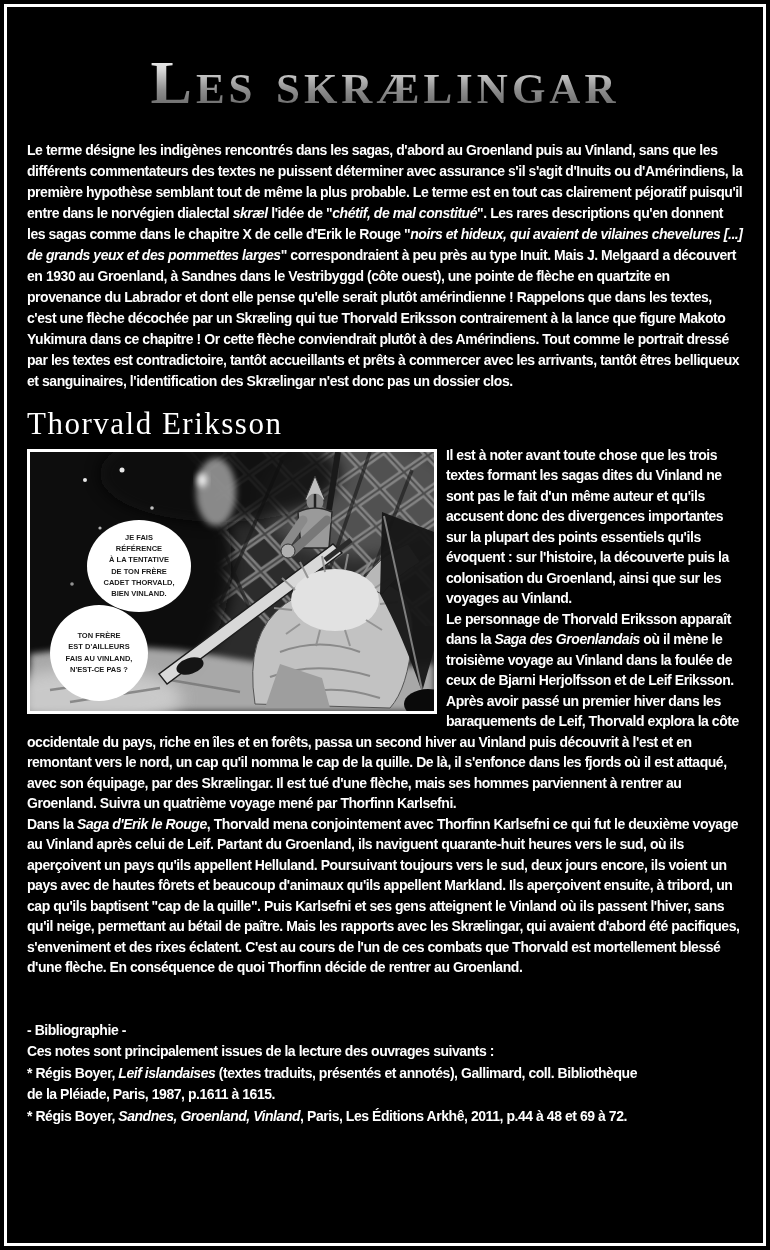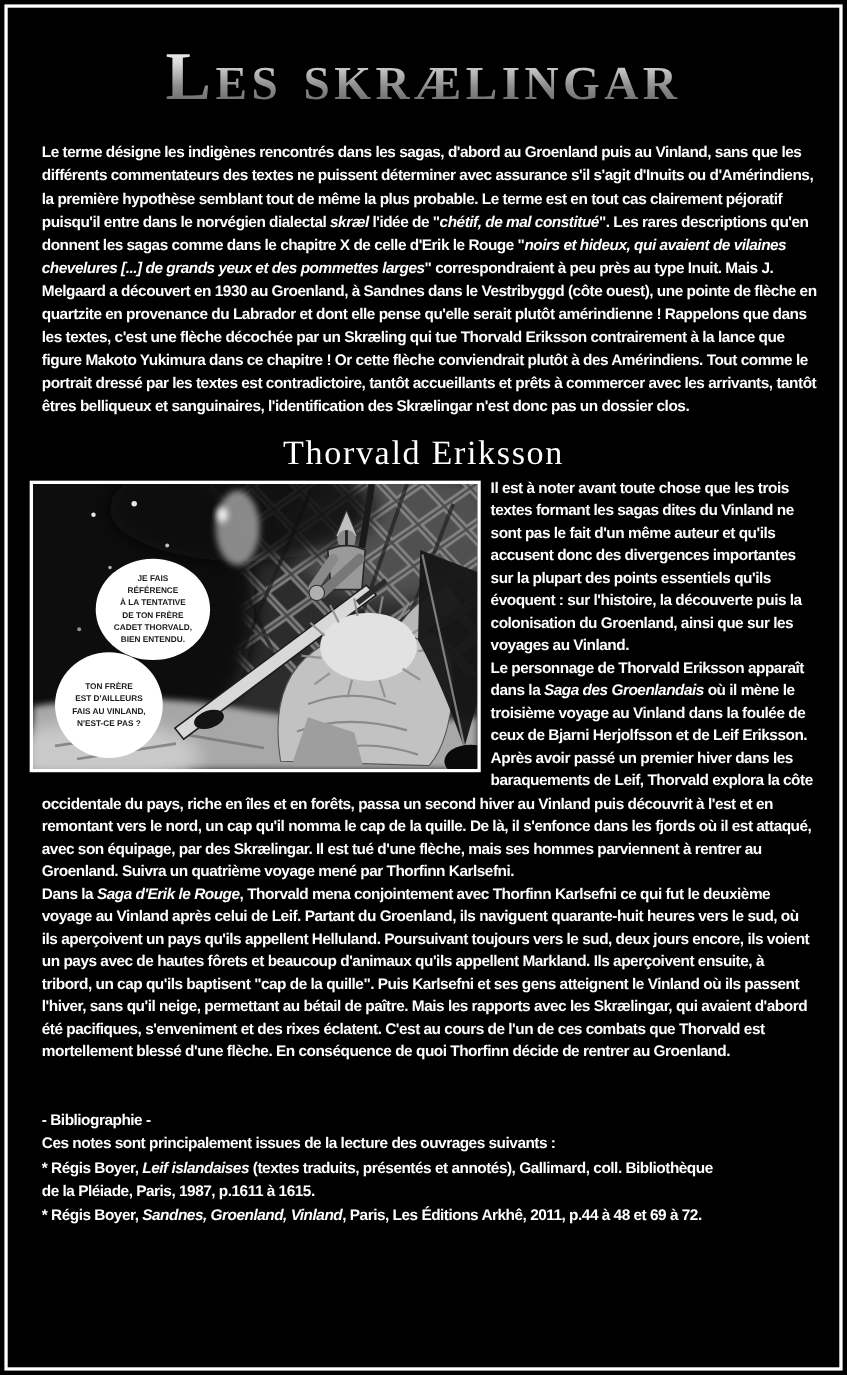--- a/index.html
+++ b/index.html
@@ -1,35 +1,35 @@
 <!DOCTYPE html>
 <html><head>
 <meta charset="utf-8">
 <style>
   html,body{margin:0;padding:0;background:#000;}
   .page{position:relative;width:770px;height:1250px;background:#000;color:#fff;
         font-family:"Liberation Sans",sans-serif;overflow:hidden;}
   .frame{position:absolute;top:4px;left:4px;right:4px;bottom:4px;border:3px solid #fff;pointer-events:none;}
-  .content{position:absolute;top:0;left:0;right:0;bottom:0;padding:4px 27px;}
+  .content{position:absolute;top:0;left:0;right:0;bottom:0;padding:16px 27px;}
 
   .title{margin-top:34px;text-align:center;
          font-family:"Liberation Serif",serif;font-variant:small-caps;font-weight:bold;
          font-size:62px;line-height:1.05;letter-spacing:4px;color:#c6c6c6;}
   @supports (-webkit-background-clip: text){
     .title{background:linear-gradient(180deg,#ffffff 0%,#d8d8d8 30%,#8d8d8d 62%,#585858 100%);
            -webkit-background-clip:text;background-clip:text;color:transparent;}
   }
 
   .bodytext{font-size:14px;font-weight:bold;line-height:21px;letter-spacing:-0.45px;
-            white-space:pre-line;color:#fff;margin-left:11px;}
+            white-space:pre-line;color:#fff;}
   .bodytext i{font-style:italic;}
   .intro{margin-top:25px;}
 
   .section-heading{margin-top:14px;font-family:"Liberation Serif",serif;font-weight:normal;
-                   font-size:31px;letter-spacing:1.5px;color:#fff;line-height:1.15;text-align:center;}
+                   font-size:31px;letter-spacing:1.5px;color:#fff;line-height:1.15;}
 
   .figure{float:left;width:410px;margin:7px 9px 4px 0;}
   .panel{position:relative;width:404px;height:259px;border:3px solid #fff;background:#2e2e2e;overflow:hidden;}
   .panel svg{display:block;width:404px;height:259px;}
   .bubble{position:absolute;background:#fff;border-radius:50%;display:flex;align-items:center;justify-content:center;
           text-align:center;color:#1a1a1a;font-size:7.5px;font-weight:bold;line-height:1.5;
           white-space:pre-line;letter-spacing:0;}
   .bubble-1{left:57px;top:68px;width:104px;height:92px;}
   .bubble-2{left:20px;top:153px;width:98px;height:96px;}
   .caption{margin-top:9px;text-align:center;font-size:15px;font-weight:bold;line-height:20px;
@@ -114,21 +114,21 @@
           <path d="M352 60 L404 80 L404 198 L392 240 Q372 182 350 142 Z" fill="#171717" opacity="0.96"></path>
           <line x1="354" y1="64" x2="392" y2="238" stroke="#cfcfcf" stroke-width="2" opacity="0.55"></line>
           <ellipse cx="398" cy="252" rx="24" ry="15" fill="#0a0a0a"></ellipse>
           <ellipse cx="160" cy="214" rx="14" ry="8" fill="#141414" transform="rotate(-18 160 214)"></ellipse>
         </svg>
         <div class="bubble bubble-1">JE FAIS
 RÉFÉRENCE
 À LA TENTATIVE
 DE TON FRÈRE
 CADET THORVALD,
-BIEN ENTENDU.</div>
+BIEN VINLAND.</div>
         <div class="bubble bubble-2">TON FRÈRE
 EST D'AILLEURS
 FAIS AU VINLAND,
 N'EST-CE PAS ?</div>
       </div>
     </div>
 
     <div class="bodytext body-par"><span>Il est à noter avant toute chose que les trois textes formant les sagas dites du Vinland ne sont pas le fait d'un même auteur et qu'ils accusent donc des divergences importantes sur la plupart des points essentiels qu'ils évoquent : sur l'histoire, la découverte puis la colonisation du Groenland, ainsi que sur les voyages au Vinland.
 Le personnage de Thorvald Eriksson apparaît dans la </span><i>Saga des Groenlandais</i><span> où il mène le troisième voyage au Vinland dans la foulée de ceux de Bjarni Herjolfsson et de Leif Eriksson. Après avoir passé un premier hiver dans les baraquements de Leif, Thorvald explora la côte occidentale du pays, riche en îles et en forêts, passa un second hiver au Vinland puis découvrit à l'est et en remontant vers le nord, un cap qu'il nomma le cap de la quille. De là, il s'enfonce dans les fjords où il est attaqué, avec son équipage, par des Skrælingar. Il est tué d'une flèche, mais ses hommes parviennent à rentrer au Groenland. Suivra un quatrième voyage mené par Thorfinn Karlsefni.
 Dans la </span><i>Saga d'Erik le Rouge</i><span>, Thorvald mena conjointement avec Thorfinn Karlsefni ce qui fut le deuxième voyage au Vinland après celui de Leif. Partant du Groenland, ils naviguent quarante-huit heures vers le sud, où ils aperçoivent un pays qu'ils appellent Helluland. Poursuivant toujours vers le sud, deux jours encore, ils voient un pays avec de hautes fôrets et beaucoup d'animaux qu'ils appellent Markland. Ils aperçoivent ensuite, à tribord, un cap qu'ils baptisent "cap de la quille". Puis Karlsefni et ses gens atteignent le Vinland où ils passent l'hiver, sans qu'il neige, permettant au bétail de paître. Mais les rapports avec les Skrælingar, qui avaient d'abord été pacifiques, s'enveniment et des rixes éclatent. C'est au cours de l'un de ces combats que Thorvald est mortellement blessé d'une flèche. En conséquence de quoi Thorfinn décide de rentrer au Groenland.</span></div>

